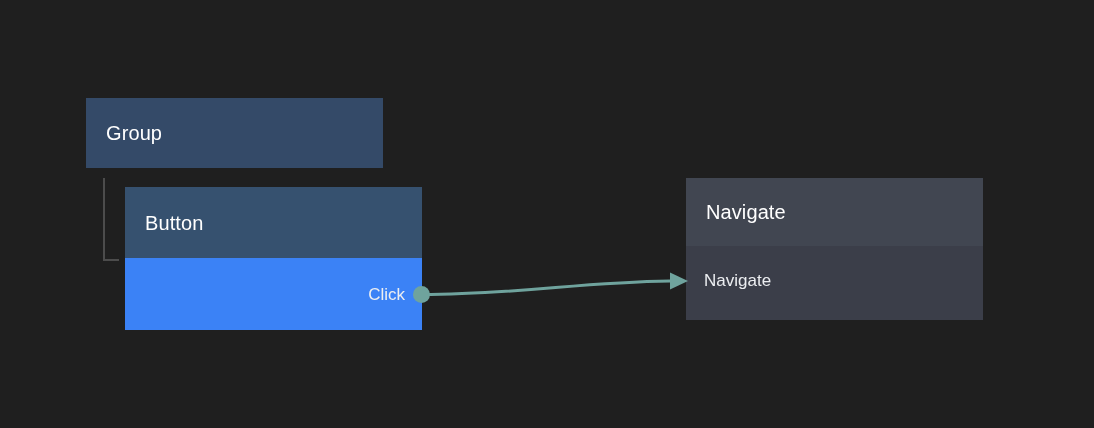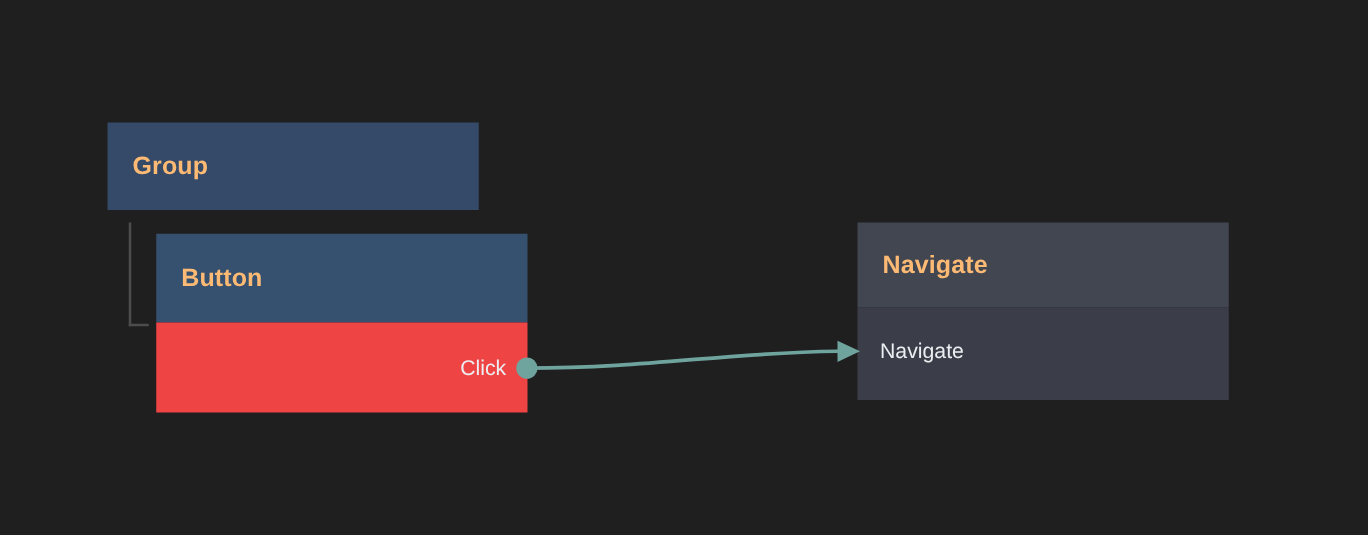--- a/index.html
+++ b/index.html
@@ -25,23 +25,23 @@
   .node {
     position: absolute;
     box-sizing: border-box;
   }
   .node-header {
     display: flex;
     align-items: center;
     box-sizing: border-box;
   }
   .node-title {
-    color: #fdba74;
+    color: #ffffff;
     font-size: 20px;
-    font-weight: 700;
+    font-weight: 400;
     letter-spacing: 0.1px;
     line-height: 1;
     white-space: nowrap;
   }
   .node-body {
     box-sizing: border-box;
     position: relative;
   }
   .port-row {
     position: absolute;
@@ -89,21 +89,21 @@
     width: 297px;
     height: 174px;
   }
   #button-node .node-header {
     height: 71px;
     background: #36516f;
     padding-left: 20px;
   }
   #button-node .node-body {
     height: 72px;
-    background: #ef4444;
+    background: #3b82f6;
   }
   #button-node .port-row.output {
     right: 17px;
     top: 28px;
   }
 
   
   #navigate-node {
     left: 686px;
     top: 178px;

